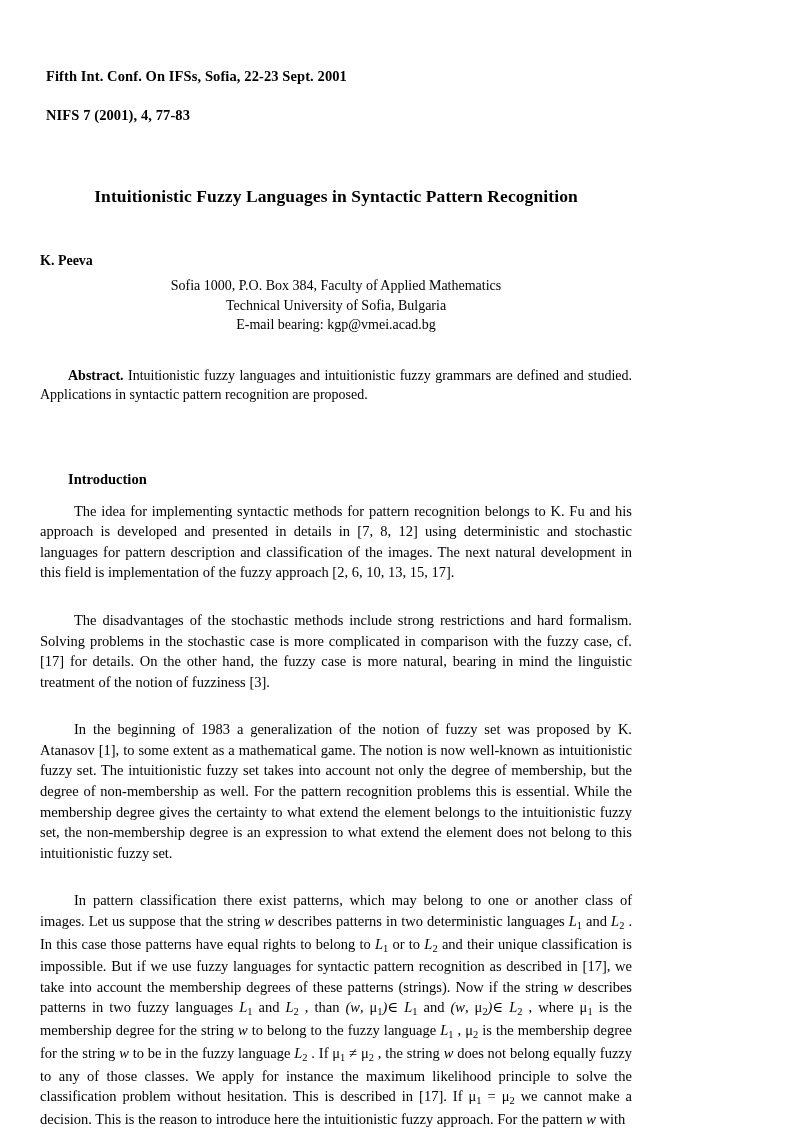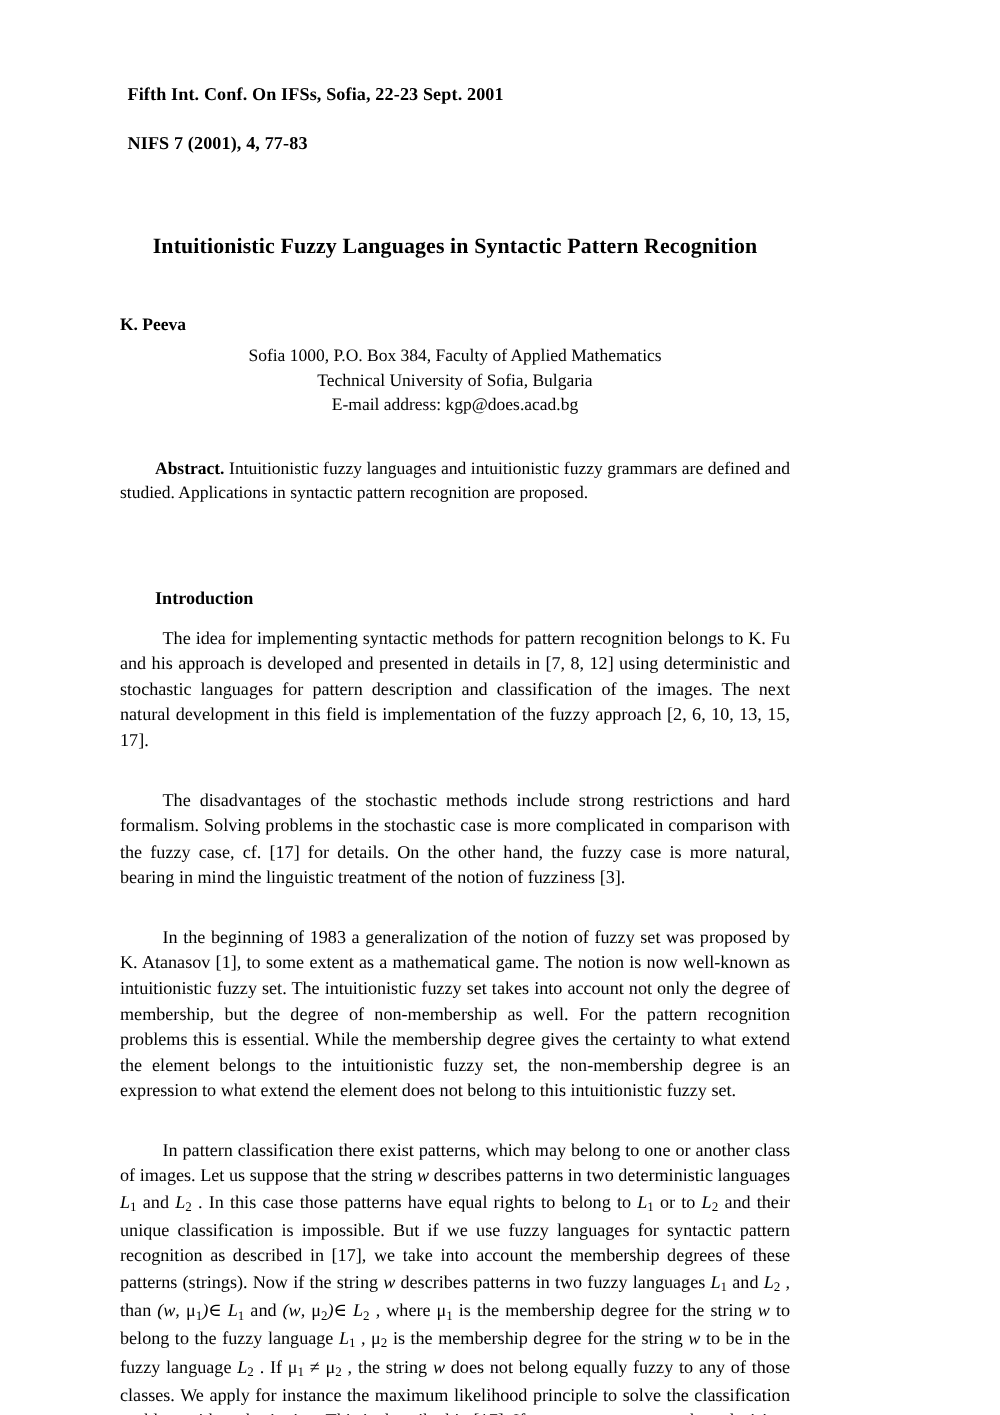--- a/index.html
+++ b/index.html
@@ -11,21 +11,21 @@
     width: 800px;
     height: 1132px;
     font-family: "Liberation Serif", "DejaVu Serif", serif;
     color: #000000;
   }
   .page {
     position: relative;
     width: 728px;
     height: 1132px;
     box-sizing: border-box;
-    padding: 60px 96px 40px 96px;
+    padding: 60px 96px 40px 40px;
   }
   .header-line {
     font-weight: bold;
     font-size: 14.5px;
     letter-spacing: 0.1px;
     margin: 0 0 0 6px;
   }
   .header-line.first {
     margin-top: 8px;
   }
@@ -99,21 +99,21 @@
   <div class="header-line first">Fifth Int. Conf. On IFSs, Sofia, 22-23 Sept. 2001</div>
   <div class="header-line second">NIFS 7 (2001), 4, 77-83</div>
 
   <h1 class="title">Intuitionistic Fuzzy Languages in Syntactic Pattern Recognition</h1>
 
   <div class="author">K. Peeva</div>
 
   <div class="affil">
     <div>Sofia 1000, P.O. Box 384, Faculty of Applied Mathematics</div>
     <div>Technical University of Sofia, Bulgaria</div>
-    <div>E-mail address: kgp@does.acad.bg</div>
+    <div>E-mail bearing: kgp@vmei.acad.bg</div>
   </div>
 
   <div class="abstract">
     <span class="indent"></span><span class="lbl">Abstract.</span><span> Intuitionistic fuzzy languages and intuitionistic fuzzy grammars are defined and studied. Applications in syntactic pattern recognition are proposed.</span>
   </div>
 
   <div class="section-head">Introduction</div>
 
   <p class="para first">The idea for implementing syntactic methods for pattern recognition belongs to K. Fu and his approach is developed and presented in details in [7, 8, 12] using deterministic and stochastic languages for pattern description and classification of the images. The next natural development in this field is implementation of the fuzzy approach [2, 6, 10, 13, 15, 17].</p>
   <p class="para">The disadvantages of the stochastic methods include strong restrictions and hard formalism. Solving problems in the stochastic case is more complicated in comparison with the fuzzy case, cf. [17] for details. On the other hand, the fuzzy case is more natural, bearing in mind the linguistic treatment of the notion of fuzziness [3].</p>

